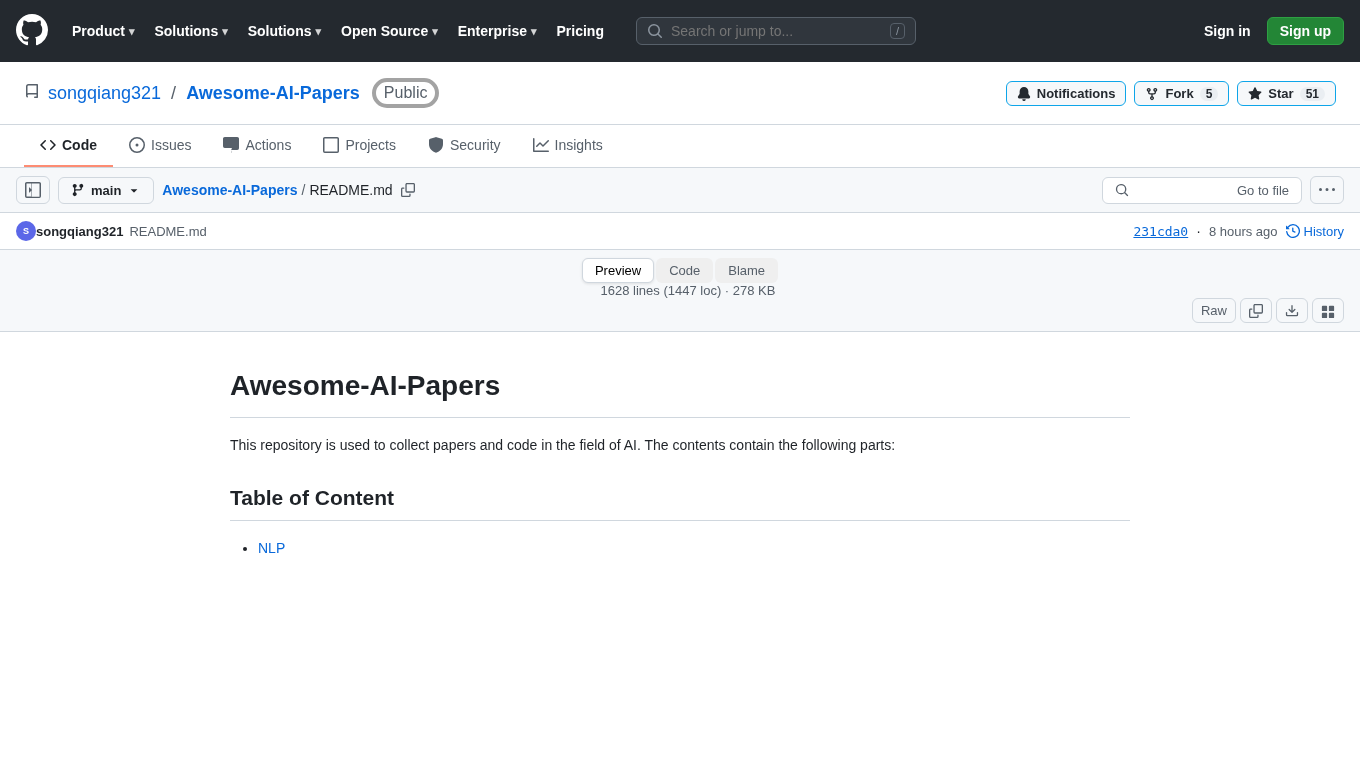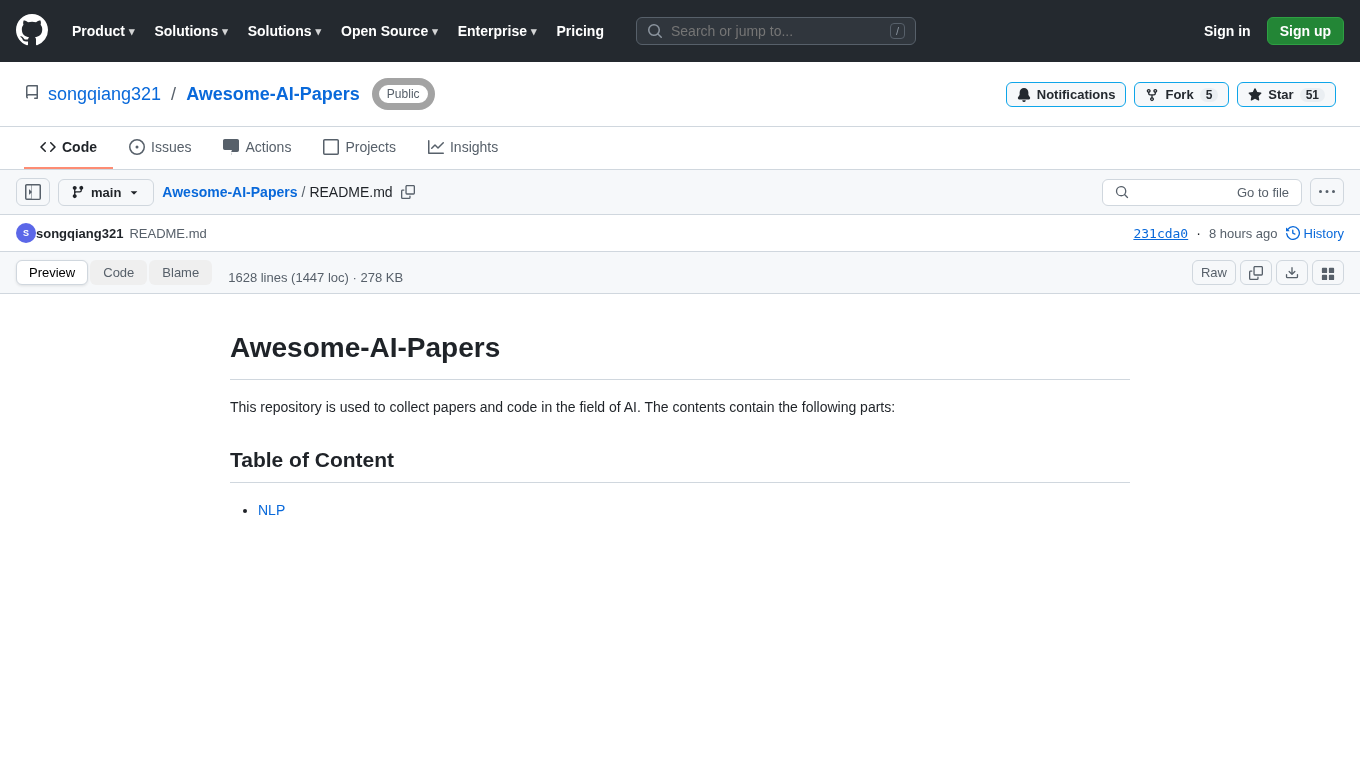--- a/index.html
+++ b/index.html
@@ -42,22 +42,22 @@
     
     .repo-header {
       background: #ffffff; border-bottom: 1px solid #d0d7de; padding: 16px 24px;
       display: flex; align-items: center; gap: 8px;
     }
     .repo-icon { color: #57606a; }
     .repo-owner { color: #0969da; font-size: 18px; font-weight: 400; text-decoration: none; }
     .repo-sep { font-size: 18px; color: #57606a; margin: 0 2px; }
     .repo-name { color: #0969da; font-size: 18px; font-weight: 600; text-decoration: none; }
     .public-badge {
-      background: none; border: 7px solid #a3a3a3; border-radius: 2em;
-      color: #57606a; font-size: 12px; font-weight: 500; padding: 2px 8px; margin-left: 4px;
+      background: none; border: 4px solid #a3a3a3; border-radius: 2em;
+      color: #57606a; font-size: 16px; font-weight: 500; padding: 2px 8px; margin-left: 4px;
     }
     .repo-actions { margin-left: auto; display: flex; gap: 8px; }
     .repo-action-btn {
       display: flex; align-items: flex-end; gap: 6px;
       background: #f6f8fa; border: 1px solid #0ea5e9; border-radius: 6px;
       font-size: 13px; font-weight: 600; color: #24292f; padding: 4px 10px; cursor: pointer;
     }
     .repo-action-btn .count {
       background: #eaeef2; border-radius: 2em; padding: 0 6px; font-size: 12px;
     }
@@ -118,22 +118,23 @@
     .commit-hash { color: #0969da; font-size: 13px; font-family: monospace; }
     .commit-time { color: #57606a; font-size: 13px; }
     .history-btn {
       display: flex; align-items: center; gap: 4px;
       color: #0969da; font-size: 13px; cursor: pointer; text-decoration: none;
     }
 
     
     .file-container { background: #ffffff; }
     .file-header {
-      display: flex; align-items: flex-end; padding: 8px 16px; border-bottom: 1px solid #d0d7de;
+      display: flex; align-items: center; padding: 8px 16px; border-bottom: 1px solid #d0d7de;
       background: #f6f8fa;
+      flex-direction: column;
     }
     .file-view-tabs { display: flex; gap: 2px; }
     .file-view-tab {
       padding: 4px 12px; border-radius: 6px; font-size: 13px; font-weight: 500;
       cursor: pointer; border: 1px solid transparent;
     }
     .file-view-tab.active {
       background: #ffffff; border-color: #d0d7de; box-shadow: 0 1px 3px rgba(0,0,0,0.1);
     }
     .file-view-tab:not(.active) { color: #57606a; }
@@ -273,20 +274,28 @@
     </span>
     <span>Actions</span>
   </a>
   <a class="tab-item" href="#">
     <span class="tab-icon">
       <svg width="16" height="16" viewBox="0 0 16 16" fill="currentColor">
         <path d="M1.75 0h12.5C15.216 0 16 .784 16 1.75v12.5A1.75 1.75 0 0 1 14.25 16H1.75A1.75 1.75 0 0 1 0 14.25V1.75C0 .784.784 0 1.75 0ZM1.5 1.75v12.5c0 .138.112.25.25.25h12.5a.25.25 0 0 0 .25-.25V1.75a.25.25 0 0 0-.25-.25H1.75a.25.25 0 0 0-.25.25Z"></path>
       </svg>
     </span>
     <span>Projects</span>
+  </a>
+  <a class="tab-item" href="#">
+    <span class="tab-icon">
+      <svg width="16" height="16" viewBox="0 0 16 16" fill="currentColor">
+        <path d="M7.467.133a1.748 1.748 0 0 1 1.066 0l5.25 1.68A1.75 1.75 0 0 1 15 3.48V7c0 1.566-.32 3.182-1.303 4.682-.983 1.498-2.585 2.813-5.032 3.855a1.697 1.697 0 0 1-1.33 0c-2.447-1.042-4.049-2.357-5.032-3.855C1.32 10.182 1 8.566 1 7V3.48a1.75 1.75 0 0 1 1.217-1.667Z"></path>
+      </svg>
+    </span>
+    <span>Security</span>
   </a>
   <a class="tab-item" href="#">
     <span class="tab-icon">
       <svg width="16" height="16" viewBox="0 0 16 16" fill="currentColor">
         <path d="M1.5 1.75V13.5h13.75a.75.75 0 0 1 0 1.5H.75a.75.75 0 0 1-.75-.75V1.75a.75.75 0 0 1 1.5 0Zm14.28 2.53-5.25 5.25a.75.75 0 0 1-1.06 0L7 7.06 4.28 9.78a.751.751 0 0 1-1.042-.018.751.751 0 0 1-.018-1.042l3.25-3.25a.75.75 0 0 1 1.06 0L10 7.94l4.72-4.72a.751.751 0 0 1 1.042.018.751.751 0 0 1 .018 1.042Z"></path>
       </svg>
     </span>
     <span>Insights</span>
   </a>
 </div>

